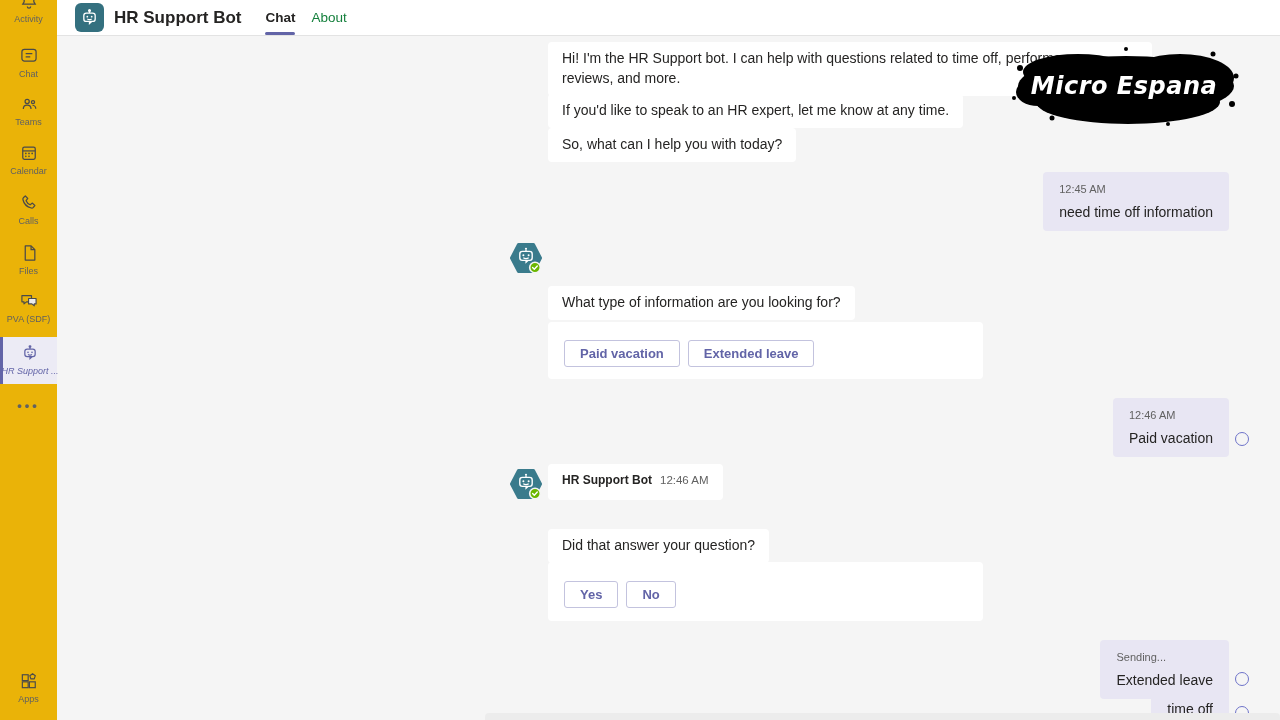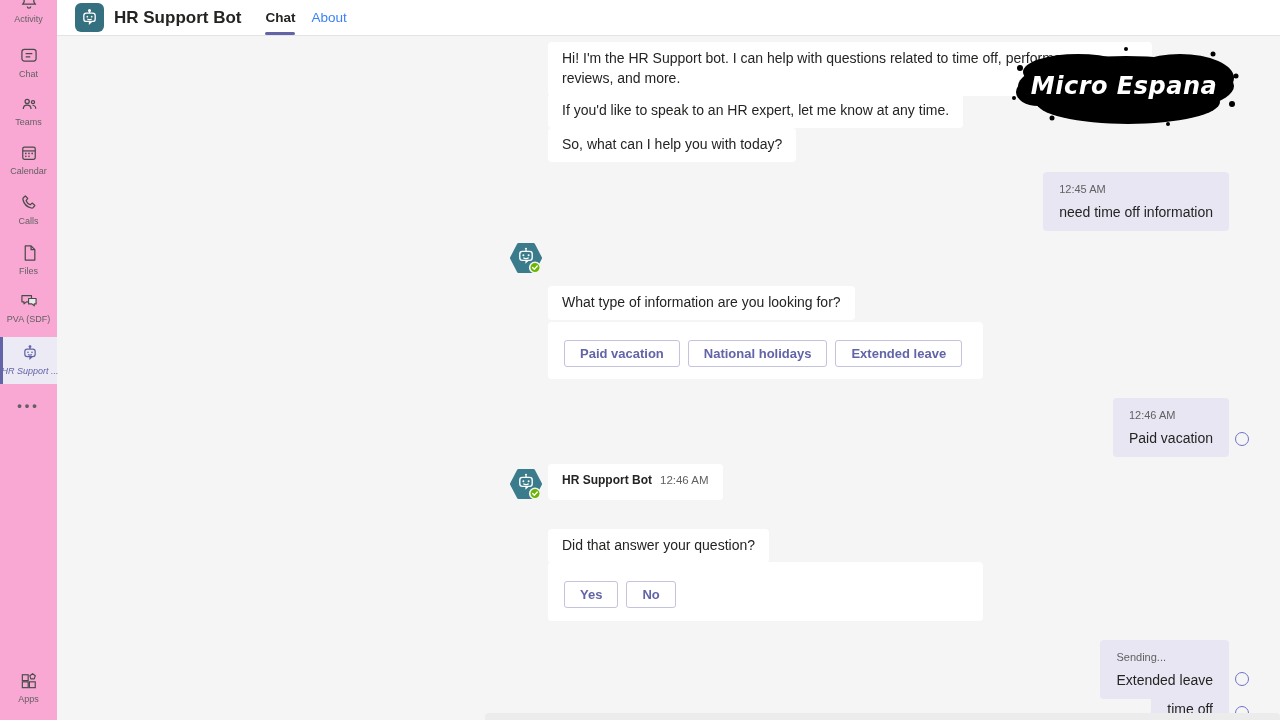--- a/index.html
+++ b/index.html
@@ -1,39 +1,39 @@
 <!DOCTYPE html>
 <html><head>
 <meta charset="utf-8">
 <style>
   * { margin:0; padding:0; box-sizing:border-box; }
   html,body { width:1280px; height:720px; overflow:hidden; background:#F5F5F5;
     font-family:"Liberation Sans", sans-serif; color:#252423; }
   .page { position:relative; width:1280px; height:720px; overflow:hidden; }
 
   
-  .rail { position:absolute; left:0; top:0; width:57px; height:720px; background:#f9a8d4; z-index:20; }
+  .rail { position:absolute; left:0; top:0; width:57px; height:720px; background:#eab308; z-index:20; }
   .rail-item { position:absolute; left:0; width:57px; display:flex; flex-direction:column;
     align-items:center; gap:3px; cursor:pointer; }
   .rail-label { font-size:9px; color:#616161; white-space:nowrap; }
   .rail-item.active { background:#ECEBF5; border-left:3px solid #6264A7; padding:6px 0 8px;
     width:57px; }
   .rail-item.active .rail-label { color:#6264A7; font-style:italic; }
   .rail-icon { width:20px; height:20px; display:block; position:relative; }
   .dots { font-size:13px; font-weight:bold; letter-spacing:3px; color:#616161; }
 
   
   .header { position:absolute; left:57px; top:0; width:1223px; height:36px; background:#FFFFFF;
     border-bottom:1px solid #E3E3E3; display:flex; align-items:center; z-index:10; }
   .hdr-avatar { width:29px; height:29px; border-radius:6px; background:#34707F; margin-left:18px;
     display:flex; align-items:center; justify-content:center; flex-shrink:0; }
   .hdr-title { font-size:17px; font-weight:bold; margin-left:10px; color:#252423; }
   .tabs { display:flex; margin-left:16px; height:36px; }
   .tab { position:relative; height:36px; display:flex; align-items:center; padding:0 8px;
-    font-size:13.5px; color:#3b82f6; cursor:pointer; }
+    font-size:13.5px; color:#15803d; cursor:pointer; }
   .tab.active { color:#252423; font-weight:bold; }
   .tab.active::after { content:""; position:absolute; left:8px; right:8px; bottom:1px; height:3px;
     border-radius:2px; background:#6264A7; }
 
   
   .chat { position:absolute; left:57px; top:36px; width:1223px; height:684px; background:#F5F5F5;
     overflow:hidden; }
   .msg { position:absolute; background:#FFFFFF; border-radius:4px; padding:6px 14px 8px;
     font-size:14px; line-height:20px; color:#252423; width:fit-content; }
   .bot-col { left:491px; }
@@ -216,21 +216,20 @@
         <path d="M16 18.4v2l2.3-2" stroke="#FFFFFF" stroke-width="1.2" fill="none"></path>
         <circle cx="25" cy="25.5" r="5.3" fill="#6BB700" stroke="#F5F5F5" stroke-width="1.6"></circle>
         <path d="M22.6 25.6l1.7 1.7 3-3.2" stroke="#FFFFFF" stroke-width="1.4" fill="none" stroke-linecap="round" stroke-linejoin="round"></path>
       </svg>
     </span>
     <div class="msg bot-col" style="top:250px">What type of information are you looking for?</div>
 
     <div class="card" style="top:286px; padding:18px 16px 12px">
       <div class="btn-row">
         <button class="ac-btn">Paid vacation</button>
-        <button class="ac-btn">National holidays</button>
         <button class="ac-btn">Extended leave</button>
       </div>
     </div>
 
     <div class="umsg" style="top:362px">
       <div class="u-time">12:46 AM</div>
       <div>Paid vacation</div>
     </div>
     <span class="send-circle" style="top:396px"></span>
 

